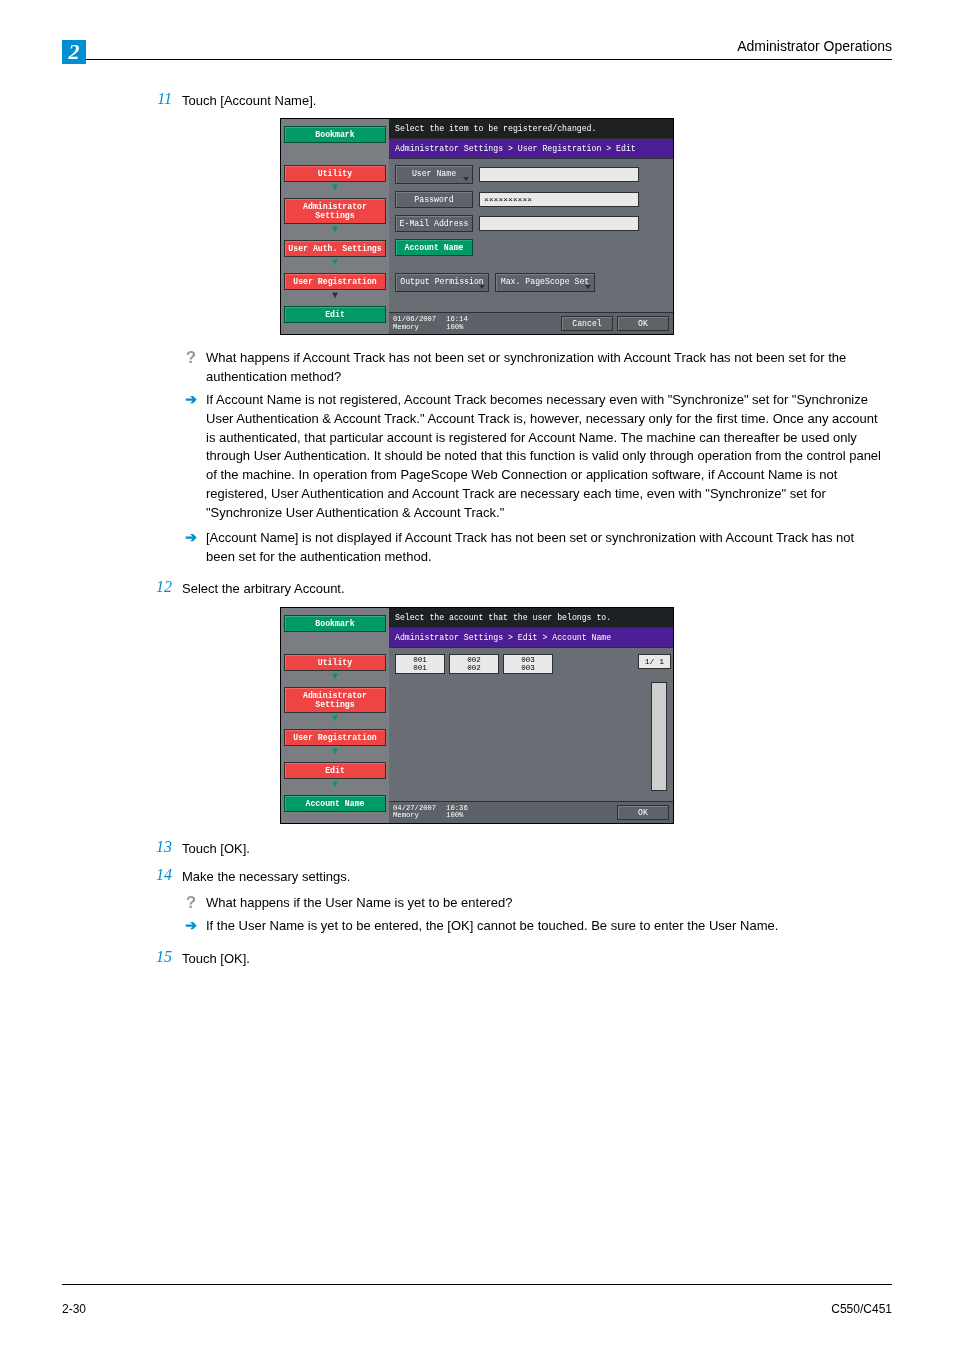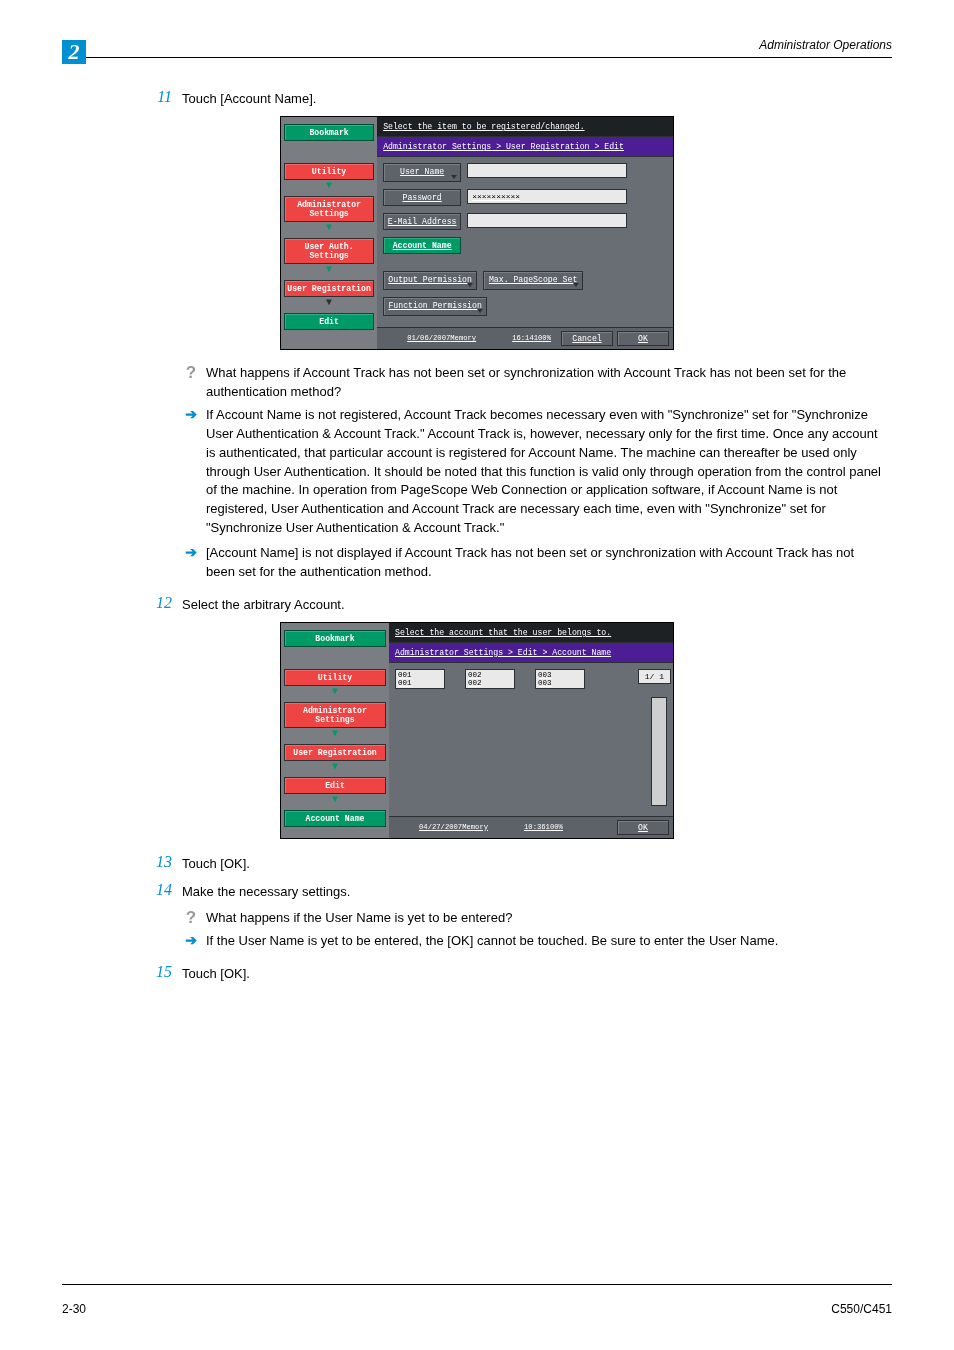--- a/index.html
+++ b/index.html
@@ -16,23 +16,22 @@
     position: relative;
     box-sizing: border-box;
     padding: 38px 62px 30px 62px;
   }
   .header {
     border-bottom: 1px solid #000;
     padding-bottom: 2px;
   }
   .header-title {
     text-align: right;
-    font-size: 12px;
+    font-size: 14px;
     padding-bottom: 3px;
-    font-style: italic;
   }
   .chapter-num {
     position: absolute;
     left: 62px;
     top: 40px;
     width: 24px;
     height: 24px;
     background: #008fd1;
     color: #fff;
     font-size: 22px;
@@ -139,40 +138,39 @@
     line-height:1;
     margin-bottom:2px;
   }
   .l-arrow.dark { color:#2d3033; }
   .l-spacer{ flex:0 0 18px; }
   .shot-main {
     flex: 1;
     display:flex;
     flex-direction:column;
     min-height:215px;
-    text-decoration:underline;
   }
   .shot-title {
     background: #1e2124;
     color: #fff;
     padding: 5px 6px;
   }
   .shot-crumb {
     background: #4c1d95;
     padding: 5px 6px;
     border-top:1px solid #2d3033;
     border-bottom:1px solid #2d3033;
   }
   .shot-content {
     flex:1;
     background:#696e74;
     padding:6px 6px 4px 6px;
     position:relative;
   }
-  .row { display:flex; margin-bottom:7px; align-items:flex-start; }
+  .row { display:flex; margin-bottom:7px; align-items:center; }
   .btn {
     display:inline-block;
     padding: 3px 3px;
     text-align:center;
     border:1px solid #2d3033;
     background:#5e6369;
     color:#fff;
     box-shadow:inset 1px 1px 0 rgba(255,255,255,.18);
     line-height:1.1;
   }
@@ -204,21 +202,21 @@
     border-top:4px solid #2d3033;
   }
   .shot-footer{
     background:#5c6267;
     border-top:1px solid #2d3033;
     display:flex;
     align-items:center;
     padding:3px 4px;
     gap:10px;
   }
-  .stamp { display:flex; flex-direction:row; line-height:1; font-size:7.2px;margin-left:26px; }
+  .stamp { display:flex; flex-direction:column; line-height:1; font-size:7.2px; }
   .footbtn {
     margin-left:auto;
     display:flex;
     gap:4px;
   }
   .footbtn .btn { width:46px; padding:2px; }
   .paged{
     position:absolute;
     right:2px; top:6px;
     background:#e9e9e9;
@@ -229,21 +227,21 @@
   }
 
   
   .acc-body{
     flex:1;
     background:#696e74;
     padding:6px;
     position:relative;
     min-height:130px;
   }
-  .acc-list{ display:flex; gap:20px; }
+  .acc-list{ display:flex; gap:4px;text-align:center; }
   .acc-item{
     width:44px;
     border:1px solid #2d3033;
     background:#e9e9e9;
     color:#000;
     font-size:7.5px;
     padding:1px 2px;
     line-height:1.1;
   }
   .scrollbar{
@@ -314,23 +312,20 @@
               <div class="btn label">E-Mail Address</div>
               <div class="field"></div>
             </div>
             <div class="row">
               <div class="btn label green">Account Name</div>
             </div>
             <div style="height:10px"></div>
             <div class="row" style="gap:6px">
               <div class="btn notch" style="width:86px">Output Permission</div>
               <div class="btn notch" style="width:92px">Max. PageScope Set</div>
-            </div>
-            <div class="row">
-              <div class="btn notch" style="width:96px">Function Permission</div>
             </div>
           </div>
           <div class="shot-footer">
             <div class="stamp">
               <span>01/06/2007</span>
               <span>Memory</span>
             </div>
             <div class="stamp">
               <span>16:14</span>
               <span>100%</span>

